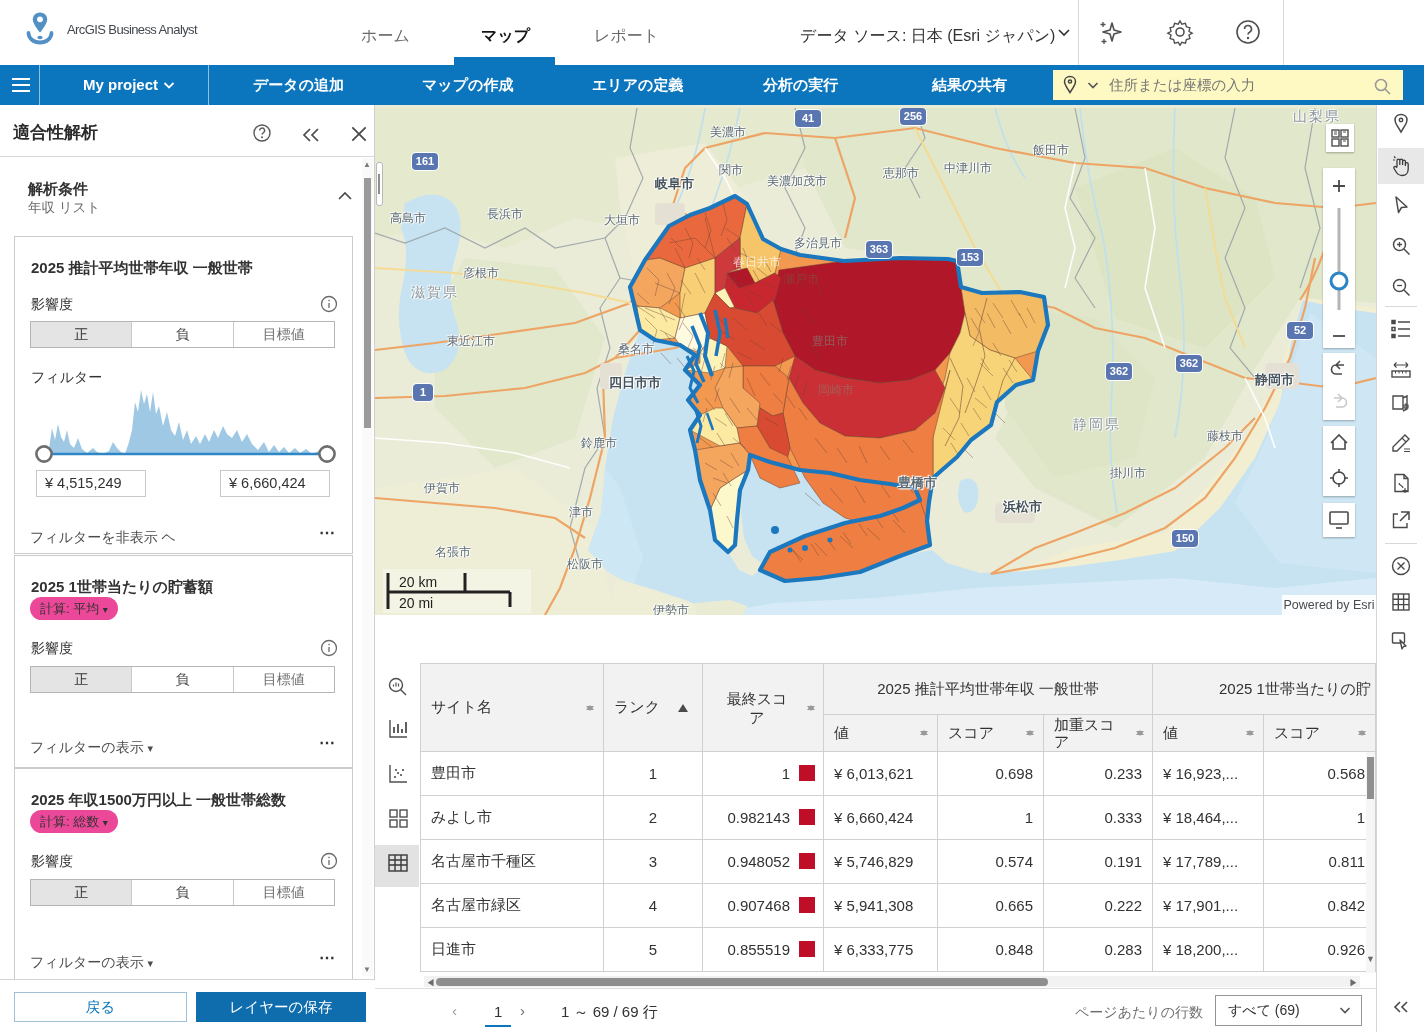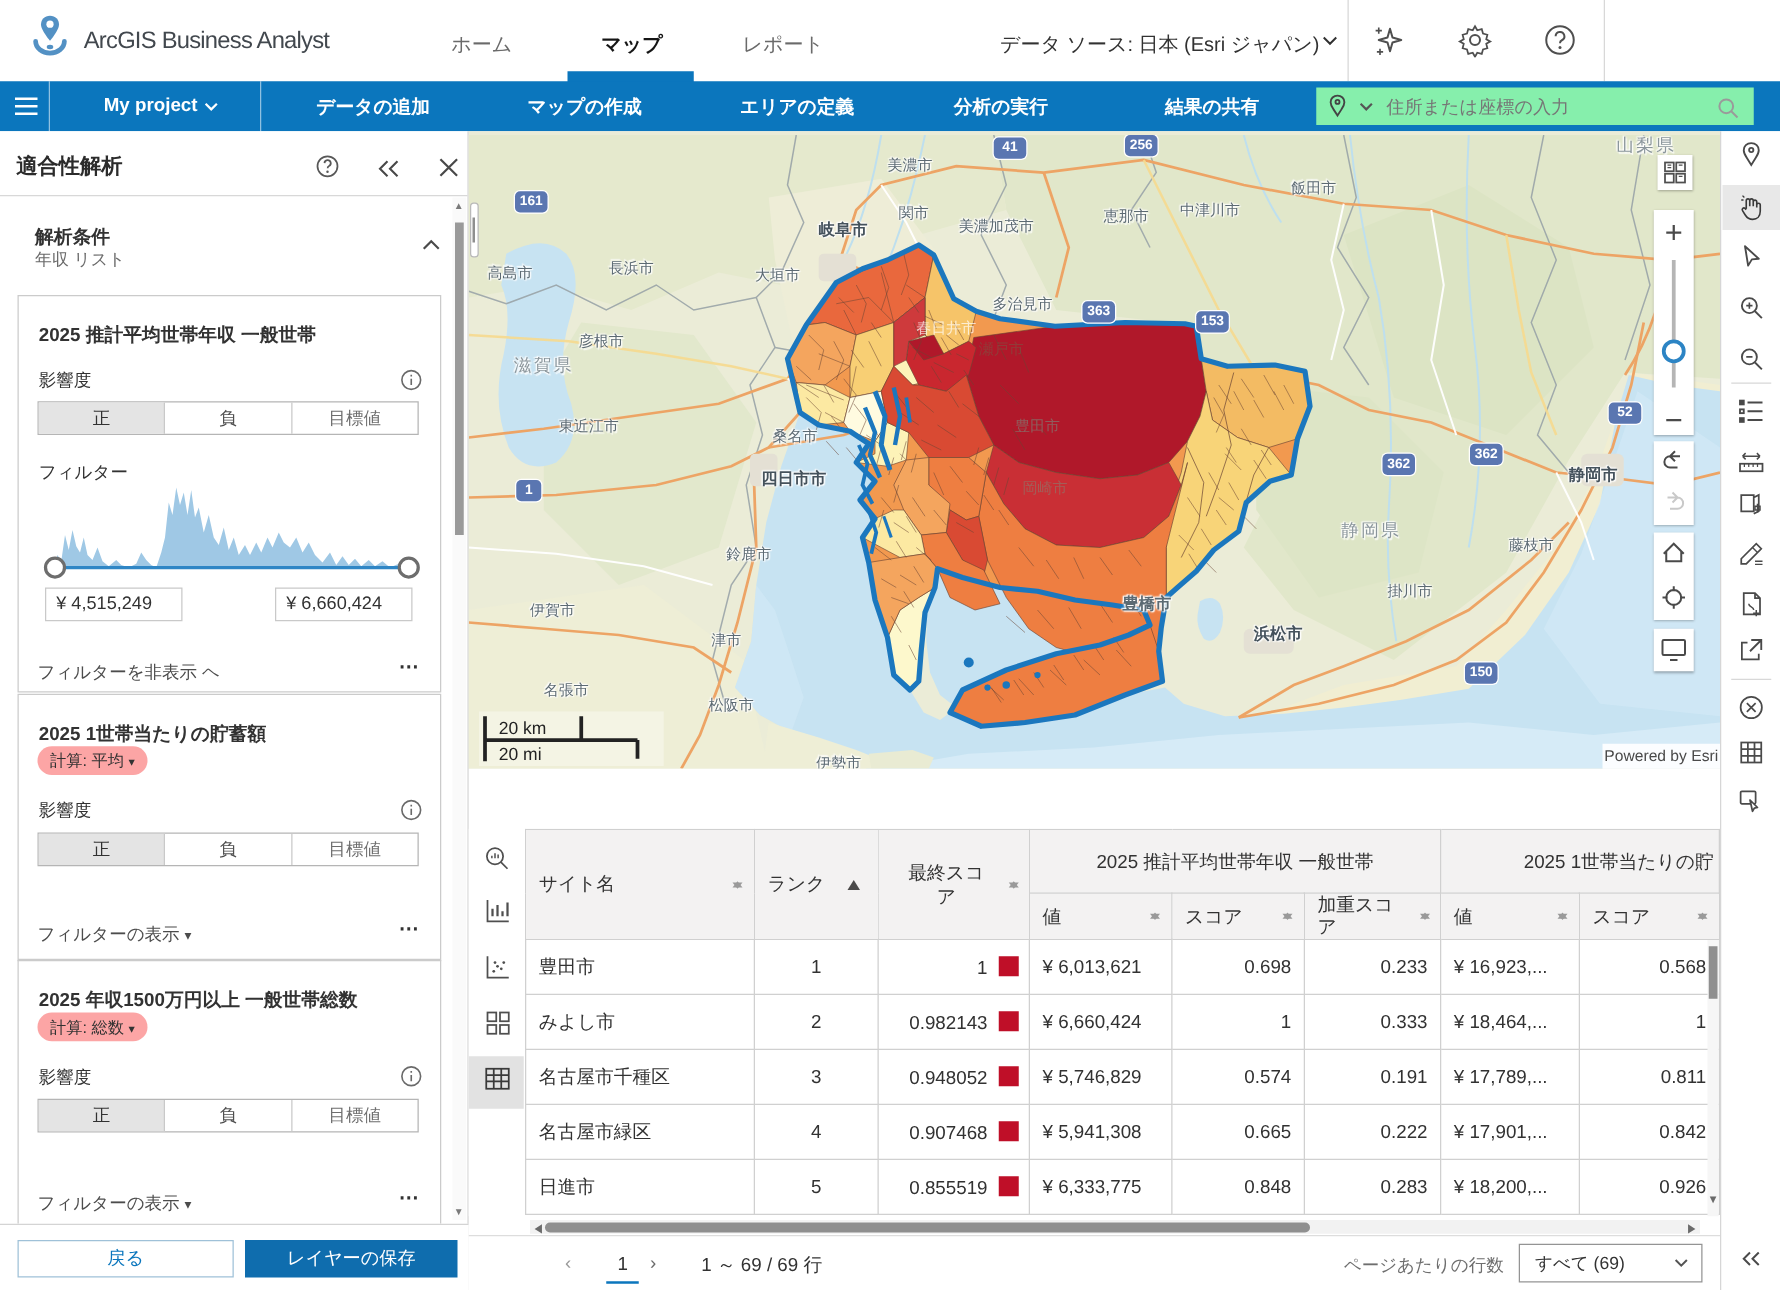--- a/index.html
+++ b/index.html
@@ -2,49 +2,49 @@
 <html lang="ja"><head>
 <meta charset="utf-8">
 <style>
   * { margin:0; padding:0; box-sizing:border-box; }
   html,body { width:1424px; height:1032px; overflow:hidden; font-family:"Liberation Sans", sans-serif; background:#fff; }
   #app { position:relative; width:1424px; height:1032px; }
   .abs { position:absolute; }
 
   
   #hdr { position:absolute; left:0; top:0; width:1424px; height:65px; background:#fff; }
-  #hdr .brand { position:absolute; left:67px; top:22px; font-size:19px; color:#42484e; letter-spacing:-0.6px; }
+  #hdr .brand { position:absolute; left:67px; top:22px; font-size:13px; color:#42484e; letter-spacing:-0.6px; }
   .tab { position:absolute; top:26px; font-size:16px; color:#6a6a6a; }
   .tab.active { color:#151515; }
   #tab-underline { position:absolute; left:454px; top:57px; width:101px; height:9px; background:#0b76bd; }
   .hsep { position:absolute; top:0; width:1px; height:65px; background:#d8d8d8; }
   .hicon { position:absolute; top:18px; width:28px; height:28px; }
 
   
   #bluebar { position:absolute; left:0; top:65px; width:1424px; height:40px; background:#0b76bd; }
   #bluebar .bsep { position:absolute; top:0; width:1px; height:40px; background:rgba(255,255,255,.55); }
   #bluebar .bitem { position:absolute; top:11px; color:#fff; font-weight:bold; font-size:15px;text-align:center; }
-  #search { position:absolute; left:1053px; top:5px; width:350px; height:30px; background:#86efac; display:flex; align-items:center; }
+  #search { position:absolute; left:1053px; top:5px; width:350px; height:30px; background:#fef9c3; display:flex; align-items:center; }
   #search .ph { color:#767676; font-size:14.5px; margin-left:10px; }
 
   
   #lpanel { position:absolute; left:0; top:105px; width:375px; height:927px; background:#fff; border-right:1px solid #cfcfcf; }
   #lp-head { position:absolute; left:0; top:0; width:100%; height:52px; border-bottom:1px solid #d8d8d8; }
   #lp-title { position:absolute; left:13px; top:16px; font-size:17px; font-weight:bold; color:#2b2b2b; }
   .lp-hicon { position:absolute; top:18px; width:20px; height:20px; color:#585858; }
   .sec-h { position:absolute; left:28px; top:75px; font-size:15px; font-weight:bold; color:#323232;}
   .sec-sub { position:absolute; left:28px; top:94px; font-size:13.5px; color:#6a6a6a;}
   .card { position:absolute; left:14px; width:339px; background:#fff; border:1px solid #cbcbcb; }
   .card .t { position:absolute; left:16px; font-size:15px; font-weight:bold; color:#323232; }
   .lbl { position:absolute; left:16px; font-size:14px; color:#323232; }
   .seg { position:absolute; left:15px; width:305px; height:27px; border:1px solid #b5b5b5; display:flex; }
   .seg div { flex:1; text-align:center; line-height:25px; font-size:14px; color:#4f4f4f; border-right:1px solid #c9c9c9;}
   .seg div:last-child { border-right:none; color:#6e6e6e;}
   .seg .on { background:#e4e4e4; color:#323232; }
-  .chip { position:absolute; left:15px; height:23px; background:#fca5a5; border-radius:12px; font-size:13px; color:#323232; line-height:23px; padding:0 10px; }
+  .chip { position:absolute; left:15px; height:23px; background:#ec4899; border-radius:12px; font-size:13px; color:#323232; line-height:23px; padding:0 10px; }
   .link { position:absolute; left:15px; font-size:14px; color:#4c4c4c; }
   .dots { position:absolute; right:16px; font-size:16px; font-weight:bold; color:#323232; letter-spacing:1px;}
   .vbox { position:absolute; width:110px; height:27px; border:1px solid #c9c9c9; font-size:14.5px; color:#323232; line-height:25px; padding-left:8px;}
   #lp-foot { position:absolute; left:0; top:874px; width:375px; height:53px; border-top:1px solid #d4d4d4; background:#fff;}
   .btn1 { position:absolute; left:14px; top:12px; width:173px; height:30px; border:1px solid #9fc1d8; color:#0b76bd; background:#fff; text-align:center; line-height:28px; font-size:14.5px; }
   .btn2 { position:absolute; left:196px; top:12px; width:170px; height:30px; background:#0f6dae; color:#fff; text-align:center; line-height:30px; font-size:14.5px; }
   #lp-scroll { position:absolute; right:1px; top:53px; width:11px; height:818px; background:#fafafa; }
   #lp-thumb { position:absolute; right:2px; top:20px; width:7px; height:250px; background:#9a9a9a;}
 
   

